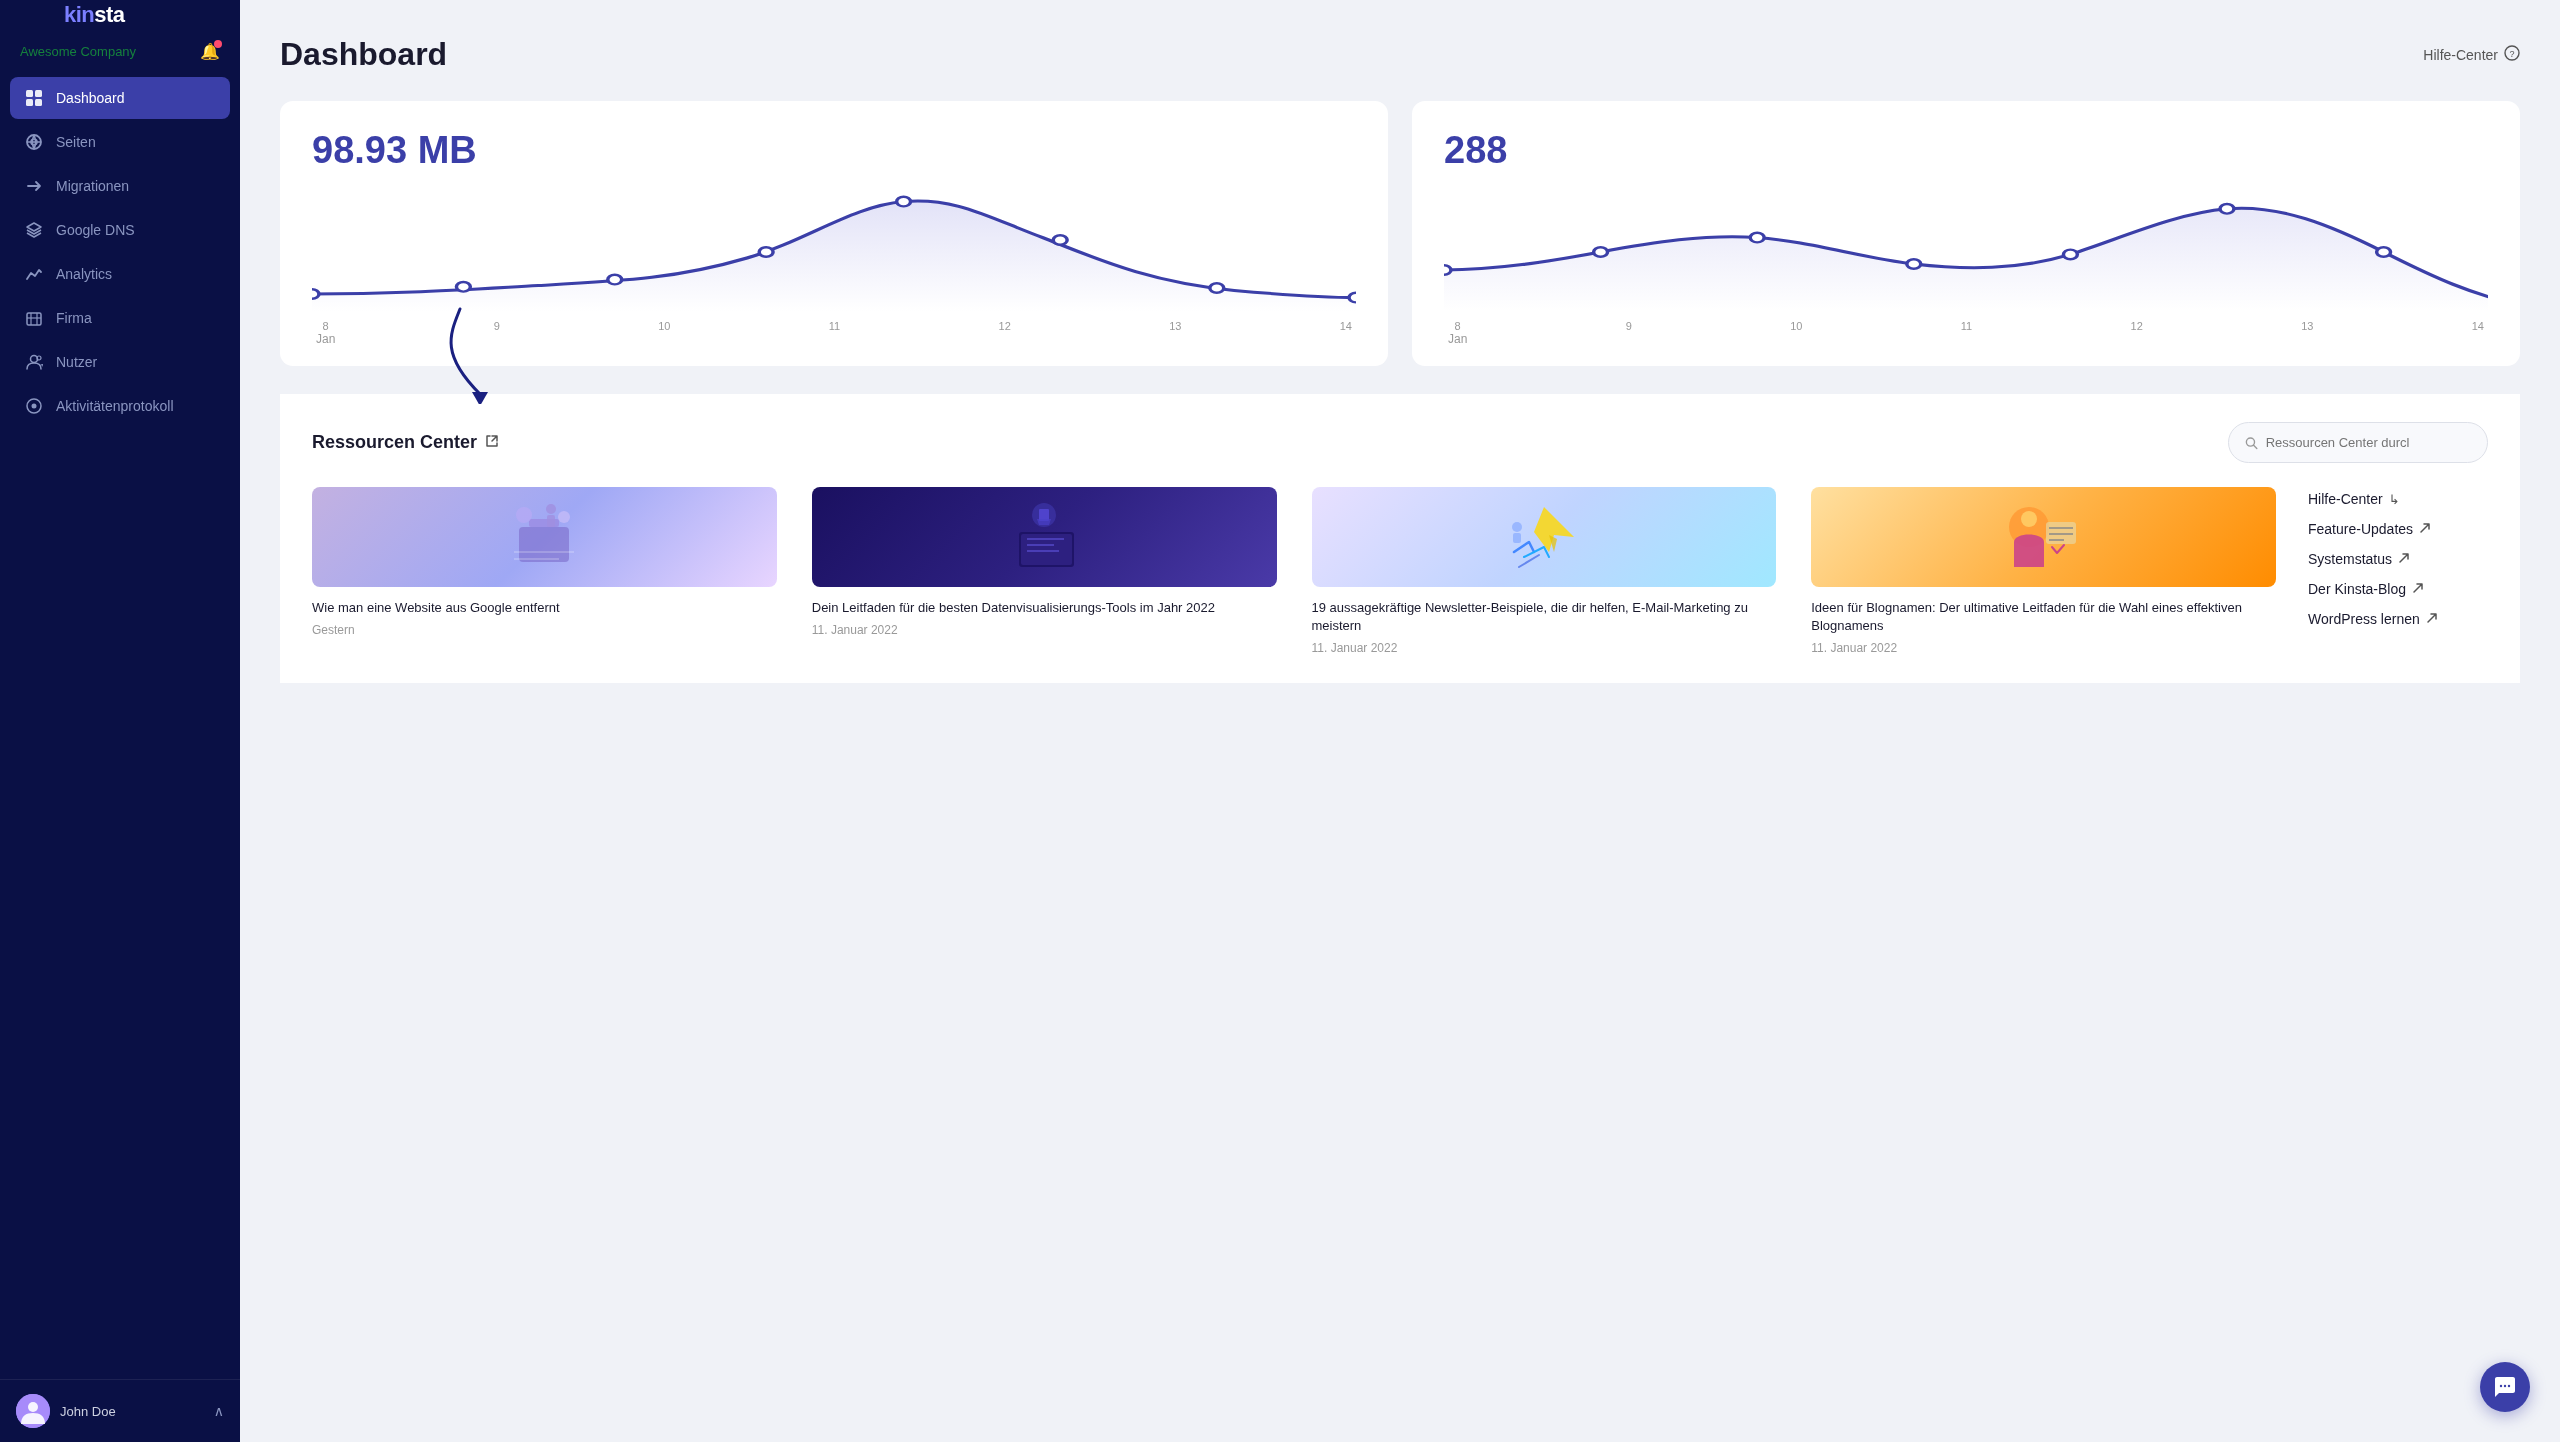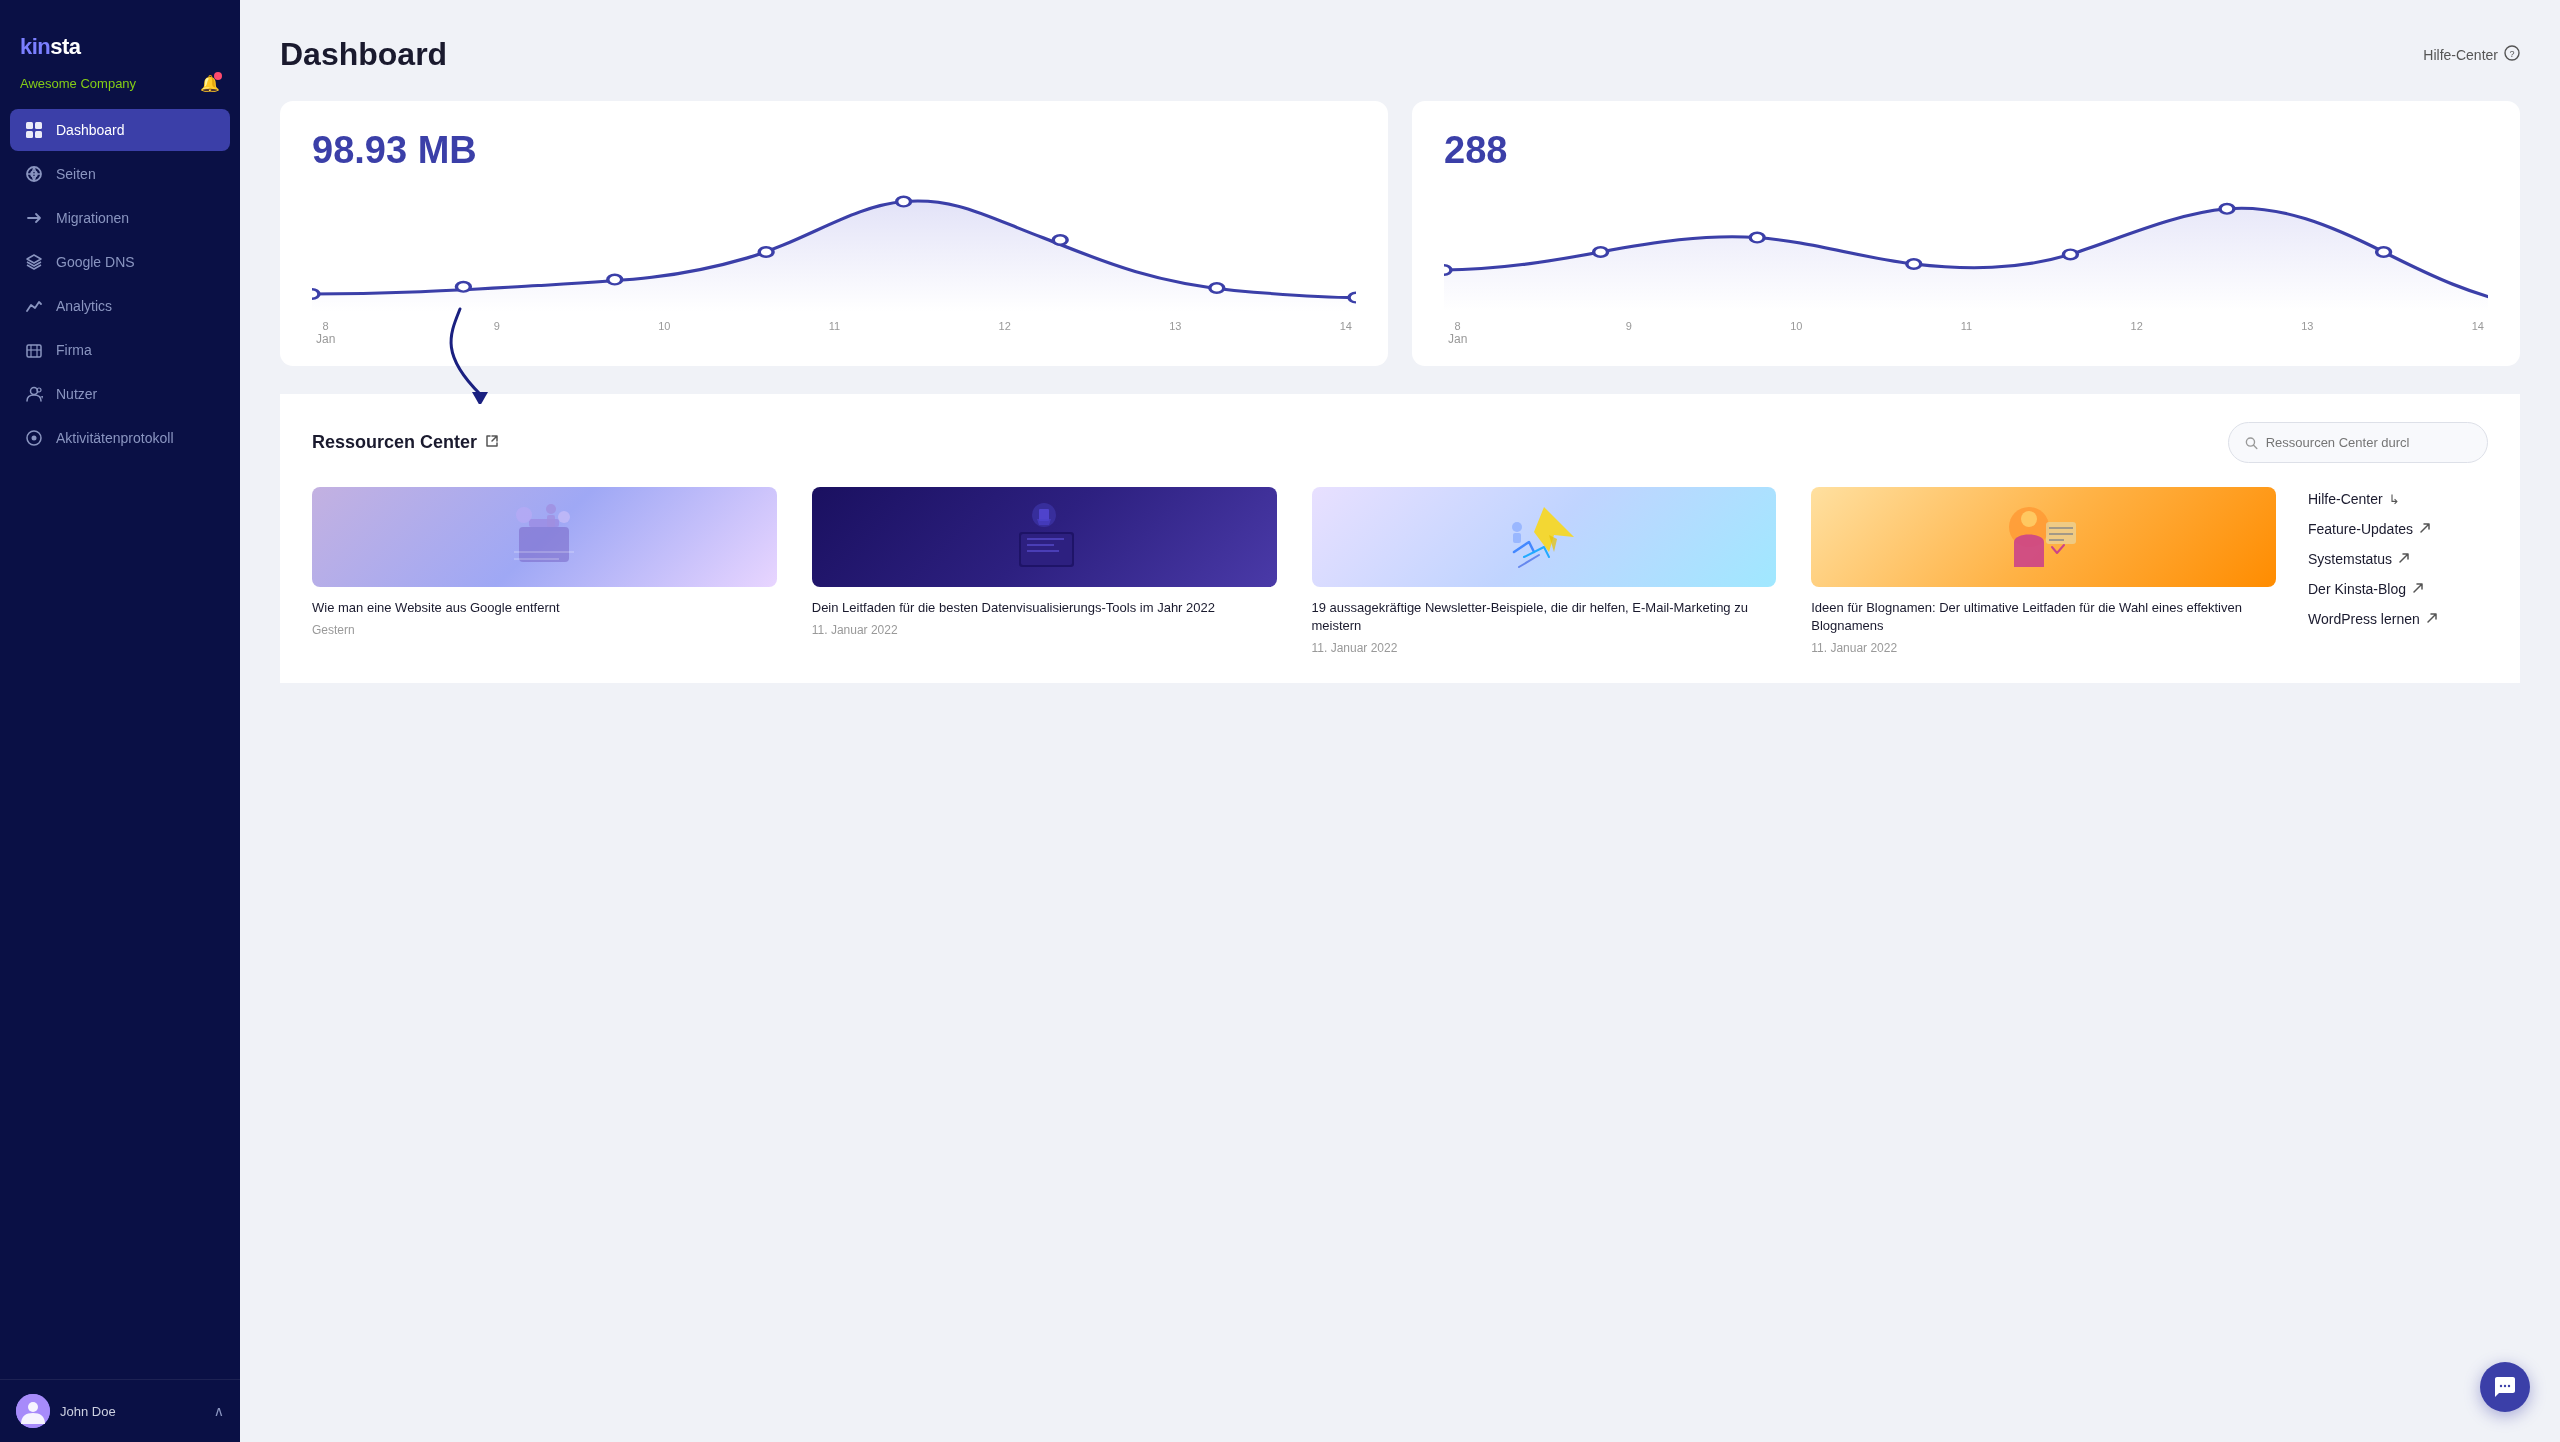--- a/index.html
+++ b/index.html
@@ -9,40 +9,41 @@
     .sidebar {
       width: 240px;
       min-width: 240px;
       background: #0a1045;
       display: flex;
       flex-direction: column;
       height: 100vh;
       overflow-y: auto;
     }
     .sidebar-header {
-      padding: 34px 20px 10px;
+      padding: 2px 20px 10px;
       display: flex;
       align-items: center;
       justify-content: space-between;
+      margin-left: 44px;
     }
     .kinsta-logo {
       color: white;
       font-size: 22px;
       font-weight: 700;
       letter-spacing: -0.5px;
     }
     .kinsta-logo span { color: #7b7fff; }
     .company-row {
       display: flex;
       align-items: center;
       justify-content: space-between;
       padding: 4px 20px 16px;
     }
     .company-name {
-      color: #84cc16;
+      color: #15803d;
       font-size: 13px;
     }
     .bell-icon {
       color: #ccd0e0;
       font-size: 16px;
       position: relative;
     }
     .bell-dot {
       width: 8px;
       height: 8px;

